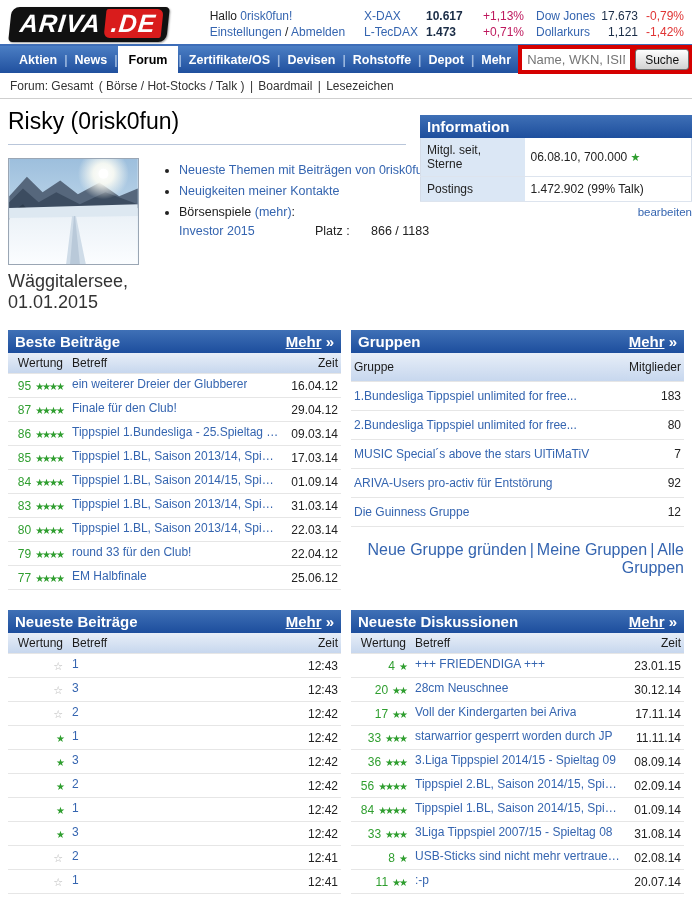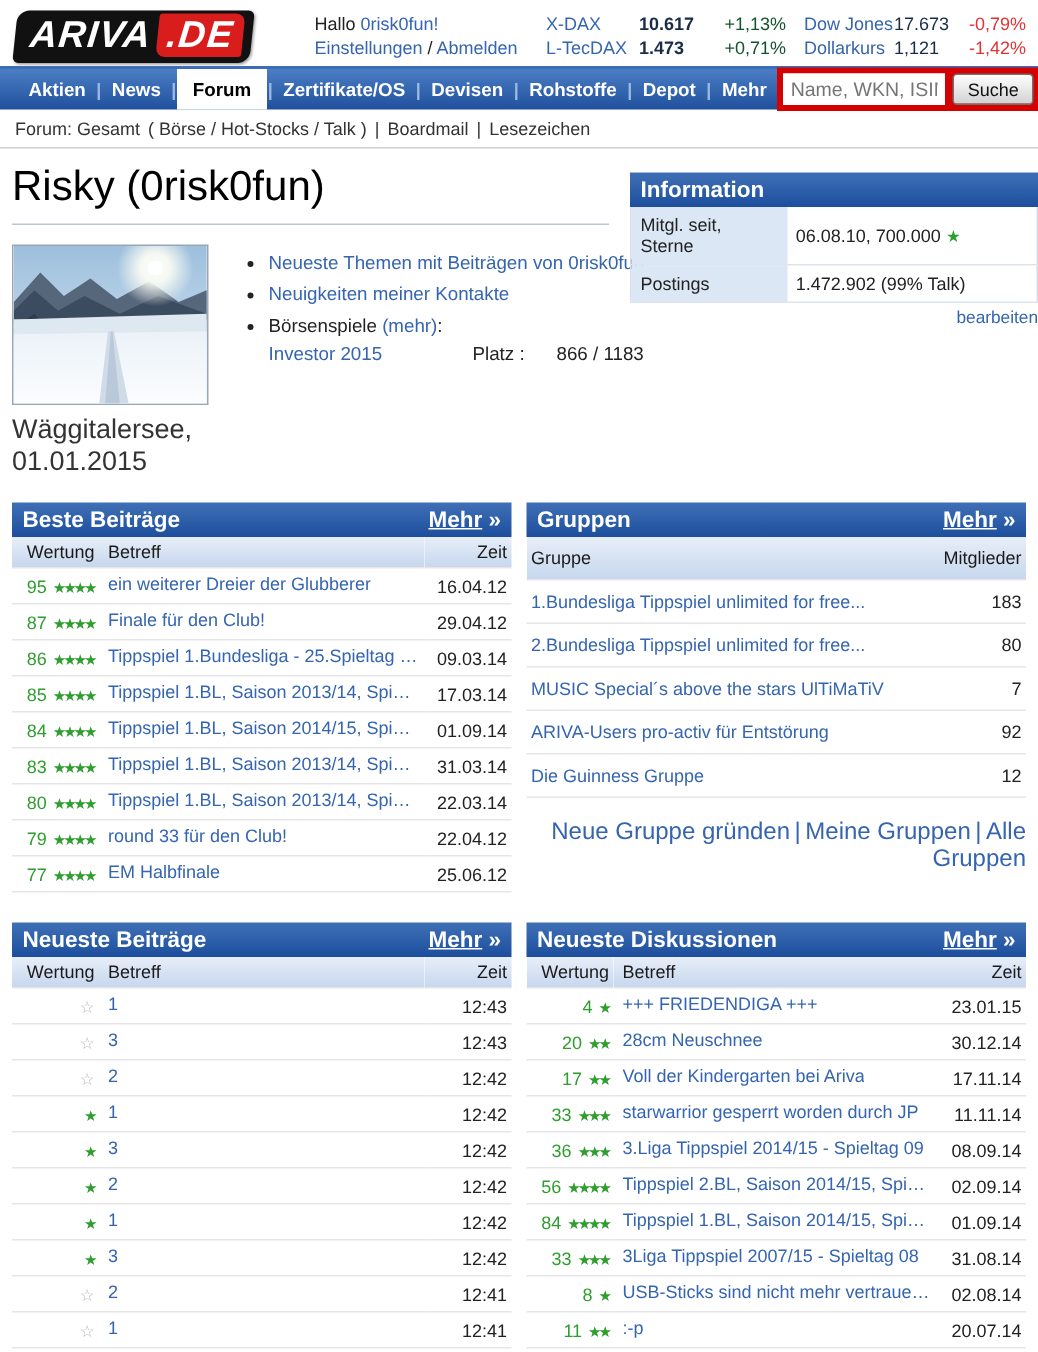--- a/index.html
+++ b/index.html
@@ -12,23 +12,23 @@
     padding: 2px 6px 4px 10px; border-radius: 8px 4px 8px 4px; transform: skewX(-6deg);
     display: flex; align-items: center; letter-spacing: 1px; box-shadow: 1px 1px 2px #999;}
   .logo .de { background: #d91c1c; border-radius: 2px 6px 2px 6px; padding: 0 6px; margin-left: 4px; }
   .greeting { margin-left: 42px; line-height: 16px; padding-top: 1px; }
   .ticker { margin-left: auto; line-height: 16px; padding-top: 1px; white-space: nowrap; }
   .ticker .row { display: flex; }
   .tl { color: #2b5b9e; width: 62px; }
   .tv { width: 46px; color: #1a2c46; font-weight: bold; }
   .tc { width: 52px; text-align: right; margin-right: 12px; }
   .tl2 { color: #2b5b9e; width: 60px; }
-  .tv2 { width: 42px; color: #1a2c46; }
+  .tv2 { width: 42px; text-align: right; color: #1a2c46; }
   .tc2 { width: 46px; text-align: right; }
-  .up { color: #14532d; } .down { color: #e03434; }
+  .up { color: #be185d; } .down { color: #e03434; }
   a, .link { color: #3565b0; text-decoration: none; cursor: pointer; }
 
   
   .nav { height: 29px; background: linear-gradient(#4b7ec4, #20509e); border-top: 2px solid #3d6db8;
     display: flex; align-items: center; padding-left: 12px; }
   .nav-item { color: #fff; font-weight: bold; padding: 0 7px; font-size: 12.5px; height: 100%;
     display: flex; align-items: center; }
   .nav-item.active { background: #fff; color: #000; padding: 0 11px; }
   .nav-sep { color: #9db9e0; font-weight: bold; }
   .search-wrap { margin-left: auto; display: flex; align-items: center; background: #d50000;
@@ -38,21 +38,21 @@
   .search-btn { margin-left: 5px; height: 21px; padding: 0 9px; font-size: 12px; color: #111;
     background: linear-gradient(#fefefe, #d2d2d2); border: 1px solid #707070; border-radius: 3px;
     font-family: "Liberation Sans", sans-serif; cursor: pointer; }
 
   
   .breadcrumb { padding: 6px 10px 5px; border-bottom: 1px solid #cfcfcf; color: #333; }
   .breadcrumb span { margin-right: 2px; }
 
   
   .content { padding: 0 8px; position: relative; }
-  .page-title { font-size: 28px; font-weight: normal; color: #000; margin-top: 9px;
+  .page-title { font-size: 23px; font-weight: normal; color: #000; margin-top: 9px;
     padding-bottom: 9px; border-bottom: 1px solid #b9c6da; width: 398px; }
 
   
   .infobox { position: absolute; right: 0; top: 7px; width: 272px; }
   .sec-head { background: linear-gradient(#3f70b6, #1d4e9d); color: #fff; font-weight: bold;
     padding: 3px 7px; display: flex; align-items: center; font-size: 15px; }
   .sec-head .more { margin-left: auto; color: #fff; font-weight: bold; }
   .sec-head .more u { text-decoration: underline; }
   .info-table { width: 100%; border-collapse: collapse; border: 1px solid #d5dde9; border-top: none; }
   .info-table td { padding: 5px 6px; border-bottom: 1px solid #dde4ee; }

